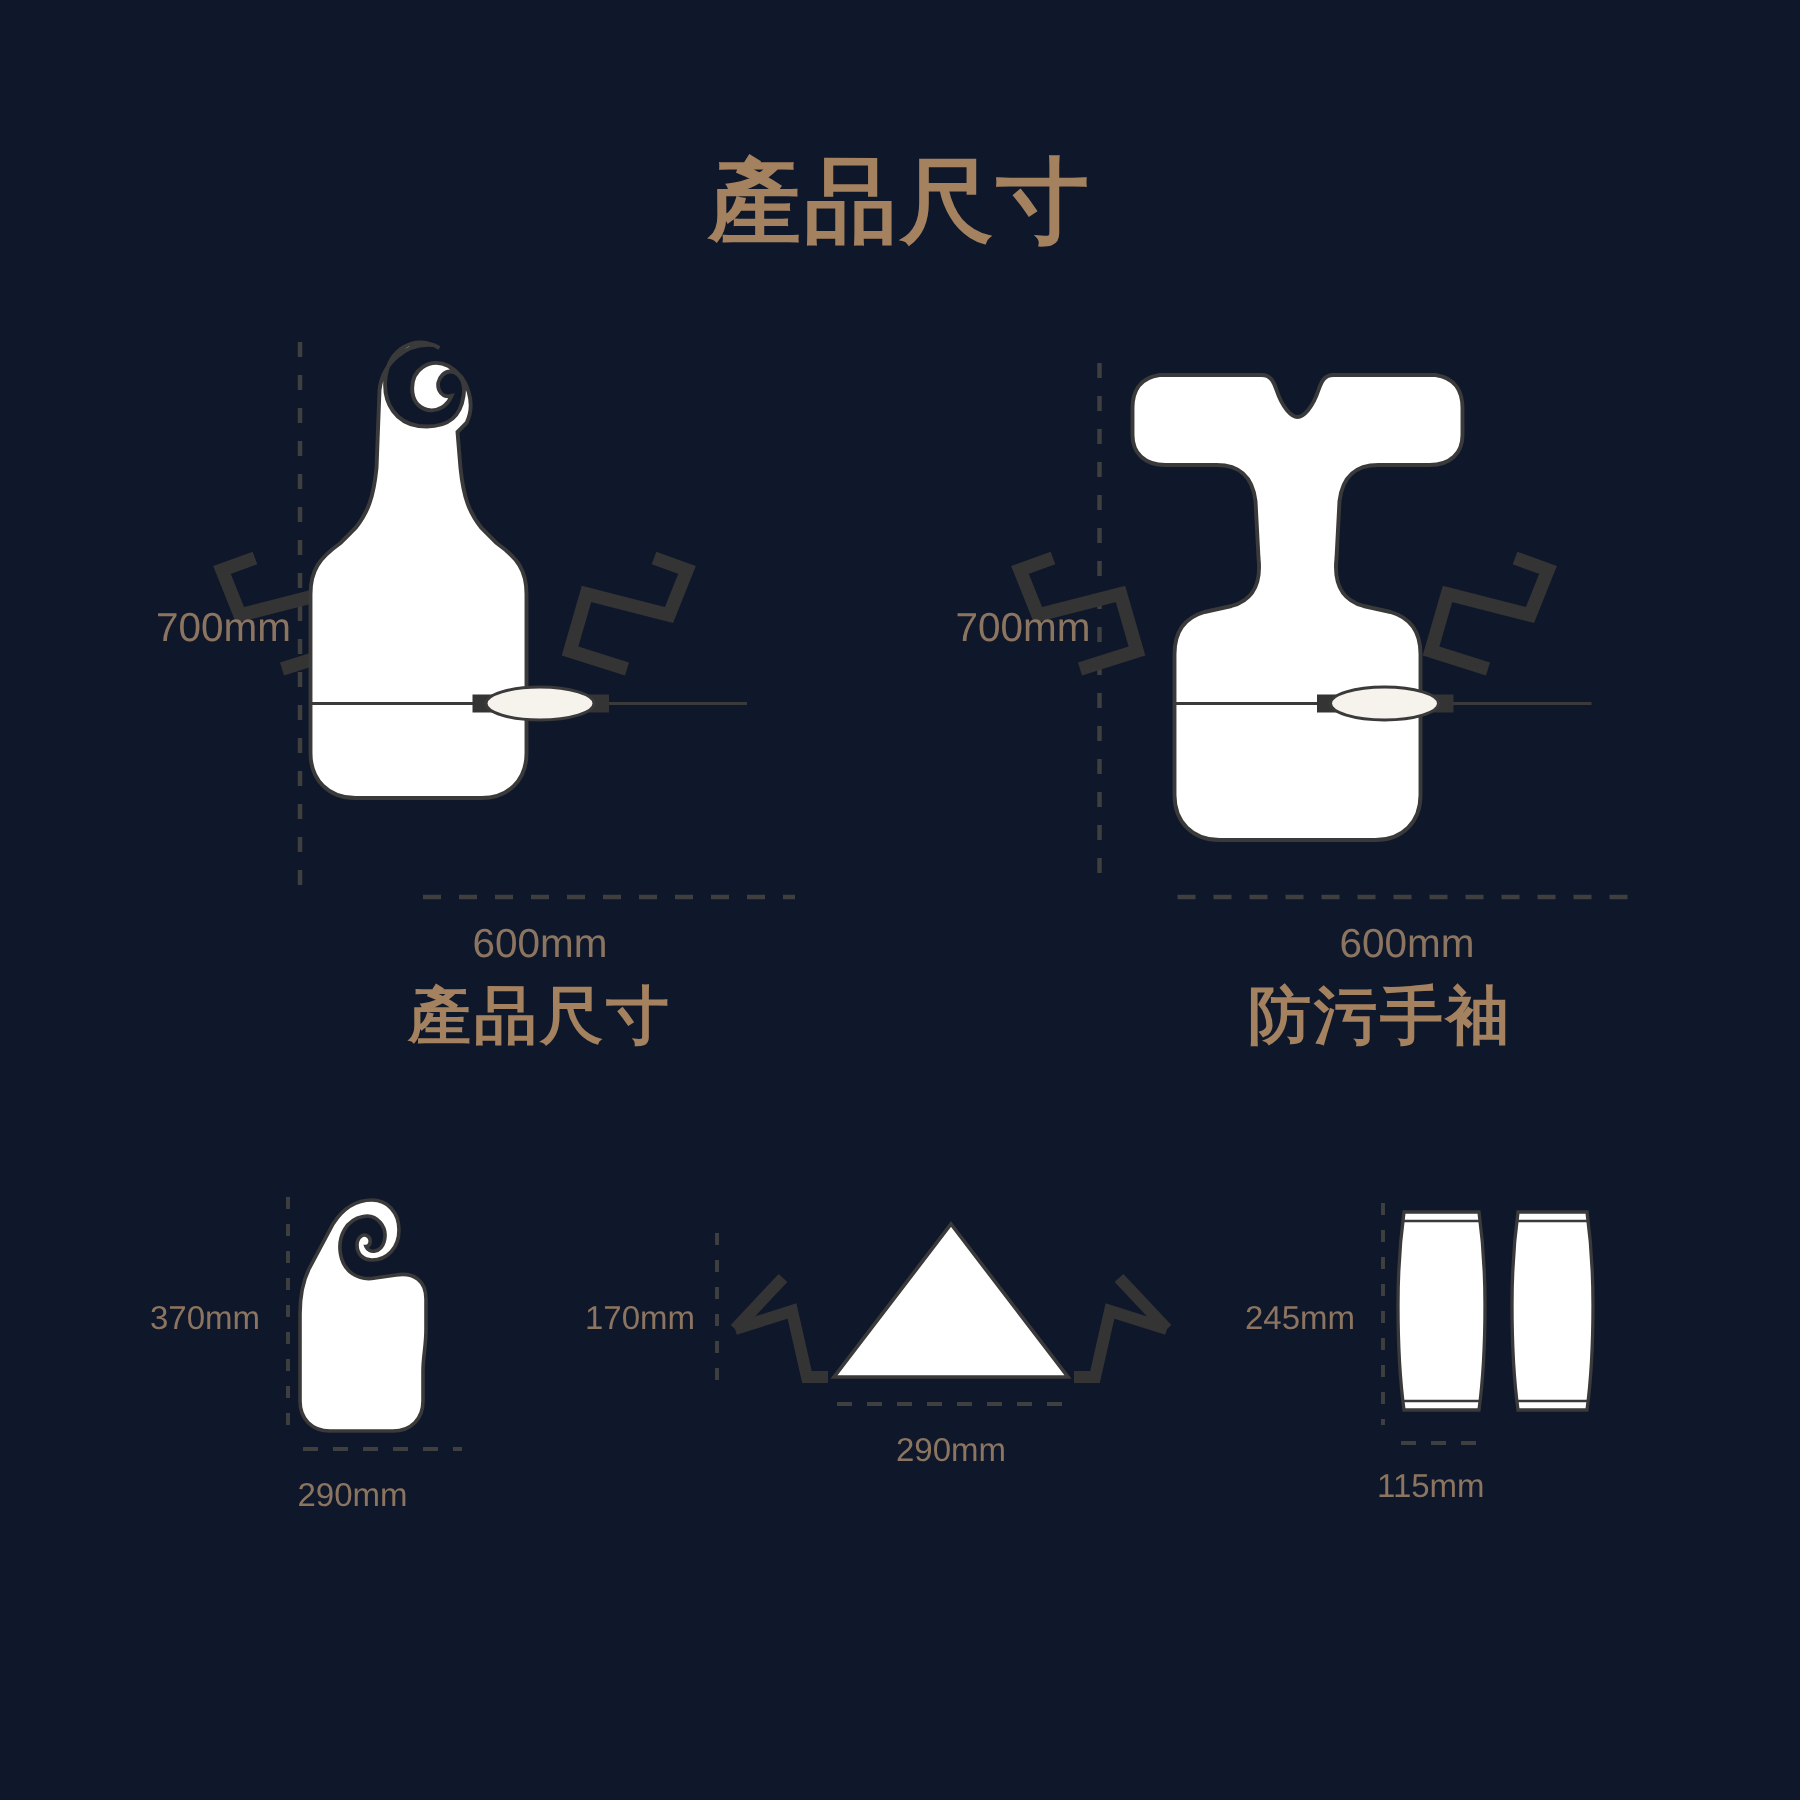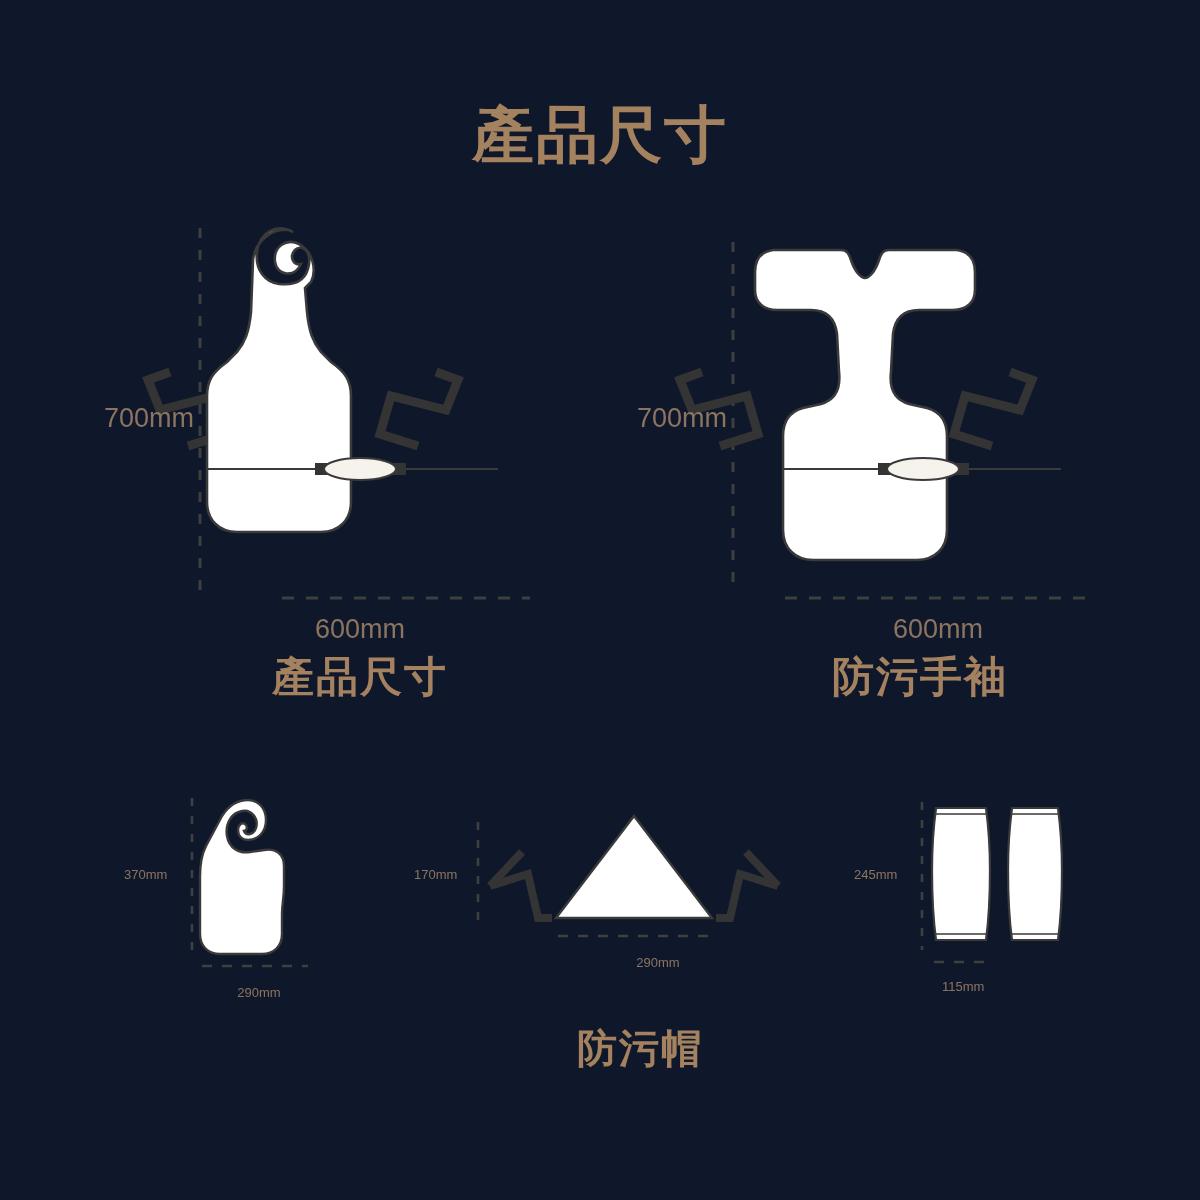--- a/index.html
+++ b/index.html
@@ -29,21 +29,21 @@
   }
   
   .panel { position: absolute; }
   .dim-label {
     position: absolute;
     color: #8c7560;
     font-size: 27px;
     white-space: nowrap;
     line-height: 1;
   }
-  .dim-label.small { font-size: 13px; margin-left: 24px; }
+  .dim-label.small { font-size: 22px; }
   .caption {
     position: absolute;
     width: 100%;
     text-align: center;
     color: #a4815f;
     font-size: 42px;
     font-weight: bold;
     letter-spacing: 2px;
     line-height: 1;
   }
@@ -254,21 +254,20 @@
       <polyline points="100,96 132,62" fill="none" stroke="#343434" stroke-width="8"></polyline>
 
       <polyline points="388,96 350,84 340,128 326,128" fill="none" stroke="#343434" stroke-width="8" stroke-linejoin="miter"></polyline>
       <polyline points="388,96 356,62" fill="none" stroke="#343434" stroke-width="8"></polyline>
 
       <polygon points="244,26 322,128 166,128" fill="#ffffff" stroke="#3a3a3a" stroke-width="2.4" stroke-linejoin="miter"></polygon>
     </svg>
 
     <div class="dim-label small" style="left:44px; top:166px; width:400px; text-align:center;">290mm</div>
 
-    <div class="caption small" style="top:238px; left:50px;">防污帽</div>
   </div>
 
   <div class="panel" style="left:800px; top:790px; width:340px; height:290px;">
 
     <div class="dim-label small" style="left:30px; top:78px;text-align:center;">245mm</div>
 
     <svg width="340" height="215" viewBox="0 0 340 215">
       <line x1="122" y1="12" x2="122" y2="160" stroke="#3f3f3f" stroke-width="2.6" stroke-dasharray="8,10"></line>
       <line x1="134" y1="172" x2="188" y2="172" stroke="#3f3f3f" stroke-width="2.6" stroke-dasharray="10,10"></line>
 

